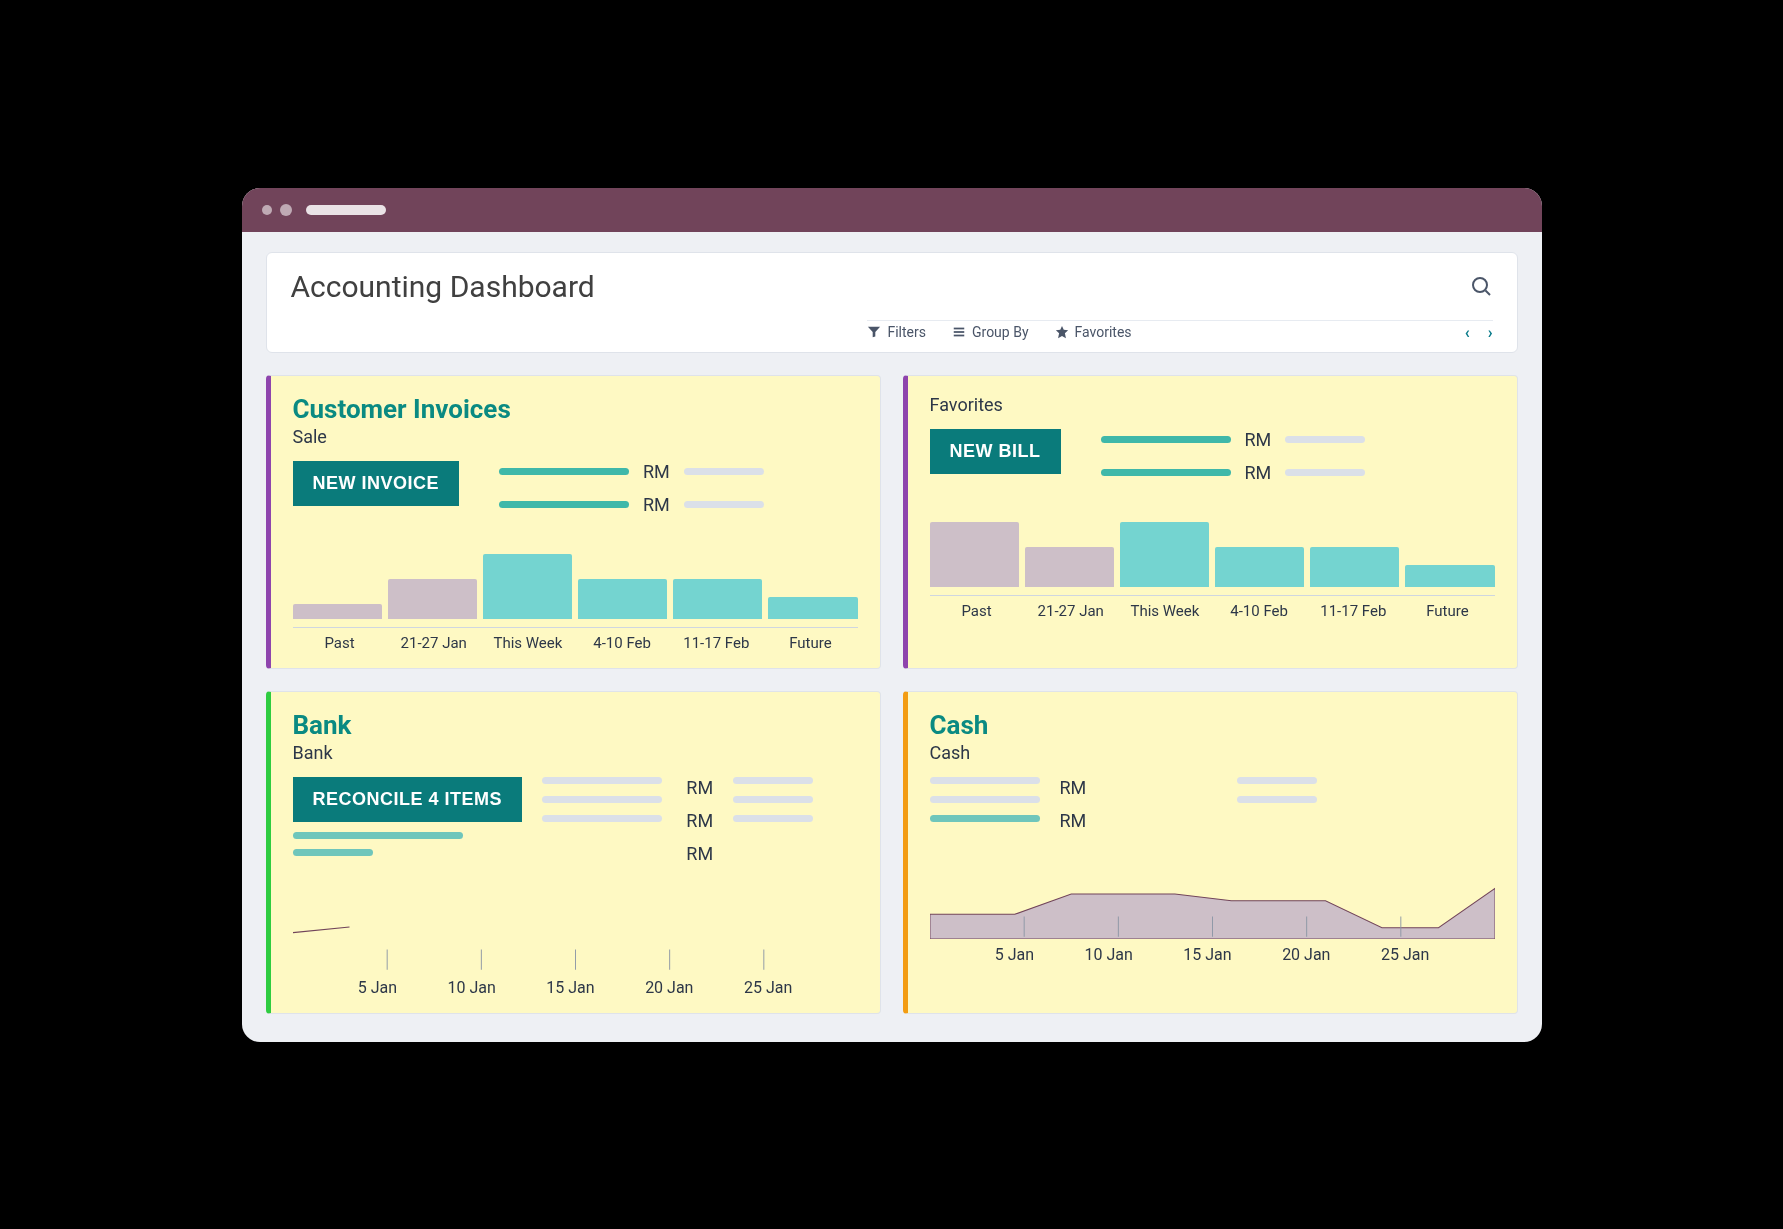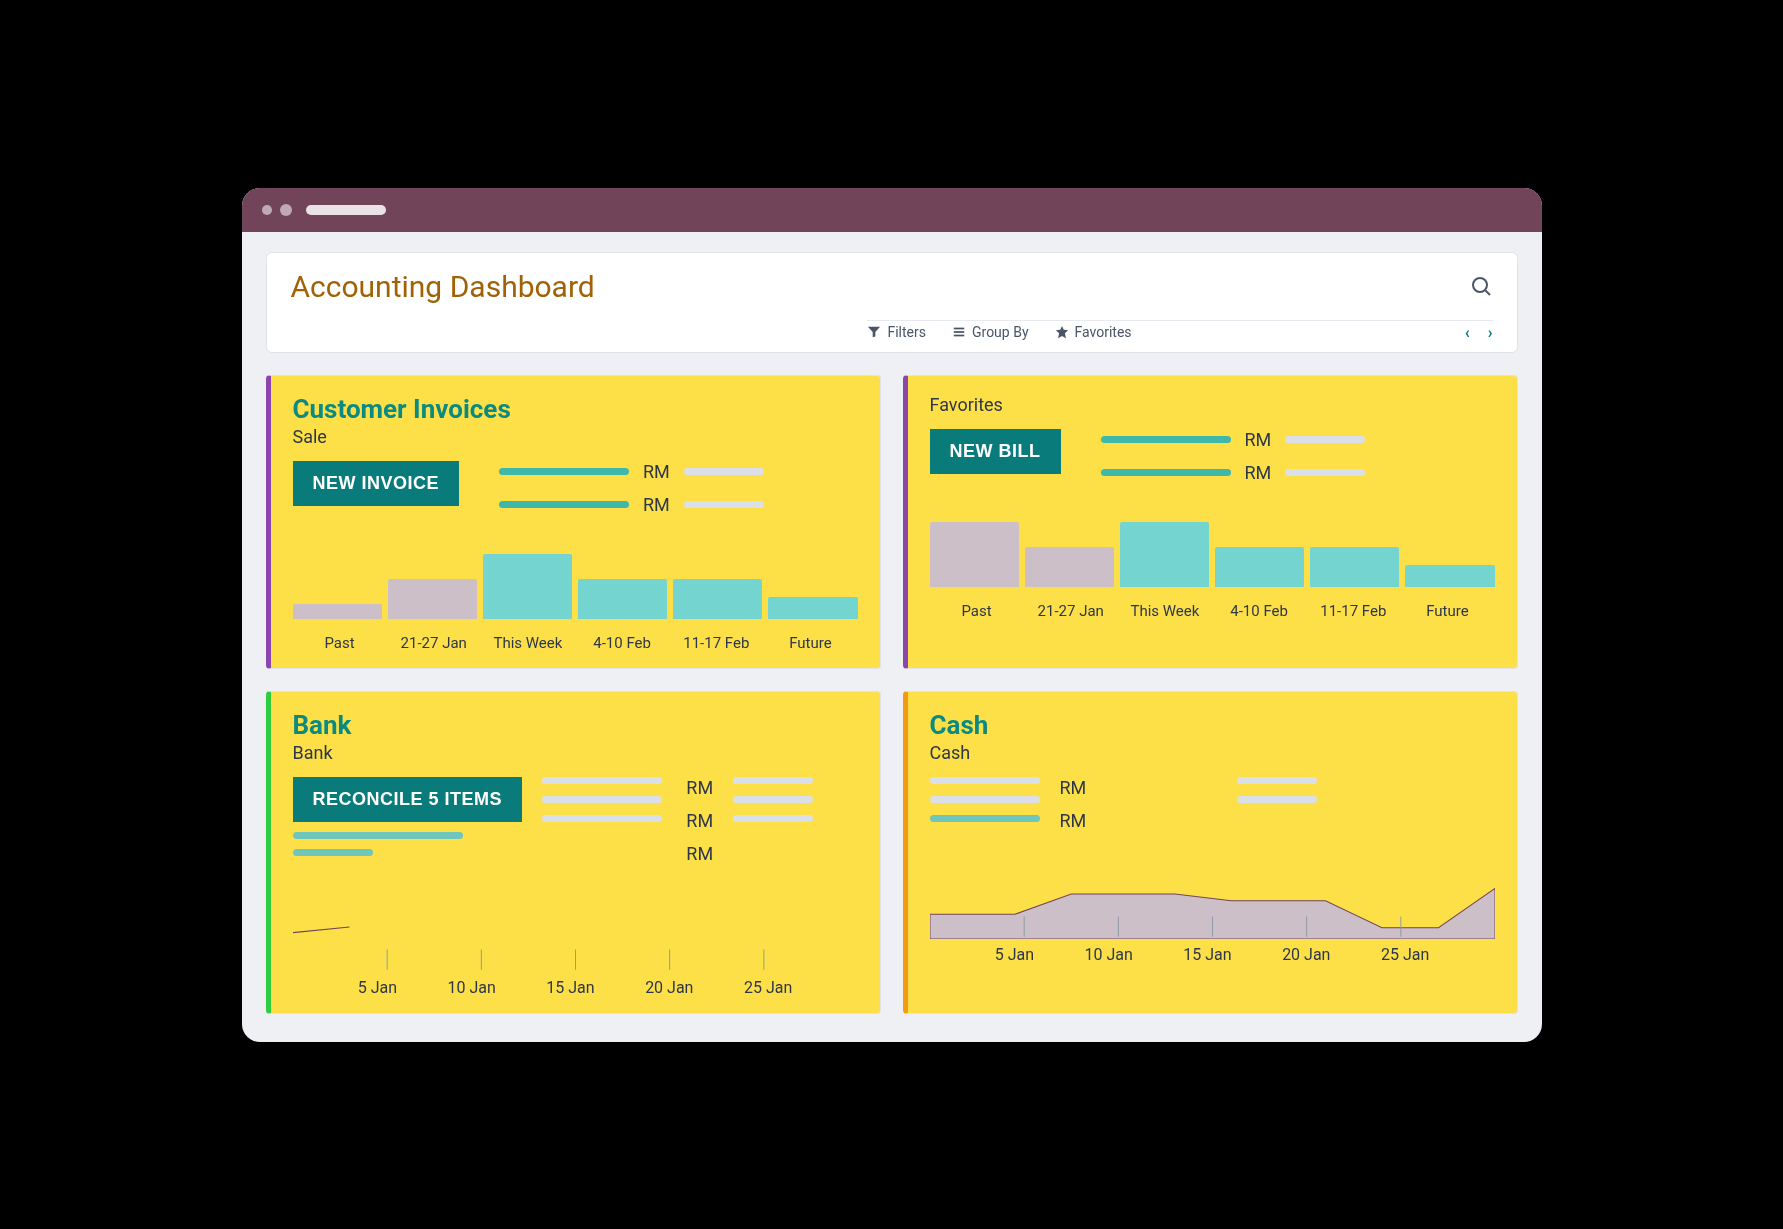--- a/index.html
+++ b/index.html
@@ -47,21 +47,21 @@
     padding: 16px 24px 10px;
     margin-bottom: 22px;
   }
   .header-top {
     display: flex;
     align-items: center;
     justify-content: space-between;
   }
   .header-title {
     font-size: 30px;
-    color: #a16207;
+    color: #404040;
     font-weight: 400;
   }
   .search-icon { color: #4a5568; cursor: pointer; }
   .header-bottom {
     border-top: 1px solid #e7ebf1;
     margin-top: 16px;
     padding-top: 2px;
     display: flex;
     margin-left: 48%;
     margin-right: 0;
@@ -73,21 +73,21 @@
   .filter-item { display: flex; align-items: center; gap: 6px; cursor: pointer; }
   .filter-item svg, .filter-item .ico { width: 14px; height: 14px; flex-shrink: 0; }
   .nav-arrows { margin-left: auto; display: flex; gap: 18px; color: #0a7b8a; }
   .nav-arrows span { cursor: pointer; font-size: 16px; font-weight: 700; }
   .grid {
     display: grid;
     grid-template-columns: 1fr 1fr;
     gap: 22px;
   }
   .card {
-    background: #fde047;
+    background: #fef9c3;
     border: 1px solid #dfe3ea;
     border-radius: 4px;
     border-left-width: 5px;
     padding: 18px 22px 16px;
     position: relative;
     overflow: hidden;
   }
   .card.purple  { border-left-color: #8e44ad; }
   .card.green   { border-left-color: #2ecc40; }
   .card.orange  { border-left-color: #f39c12; }
@@ -269,21 +269,21 @@
             <span>11-17 Feb</span>
             <span>Future</span>
           </div>
       </div>
 
       <div class="card green">
         <h2>Bank</h2>
         <div class="sub">Bank</div>
         <div class="bank-row">
           <div class="btn-stack">
-            <button class="btn">RECONCILE 5 ITEMS</button>
+            <button class="btn">RECONCILE 4 ITEMS</button>
             <div class="pl teal" style="width:170px"></div>
             <div class="pl teal" style="width:80px"></div>
           </div>
           <div class="placeholder-lines">
             <div class="pl" style="width:120px"></div>
             <div class="pl" style="width:120px"></div>
             <div class="pl" style="width:120px"></div>
           </div>
           <div class="placeholder-lines" style="align-items:flex-start">
             <span class="kv-label">RM</span>

